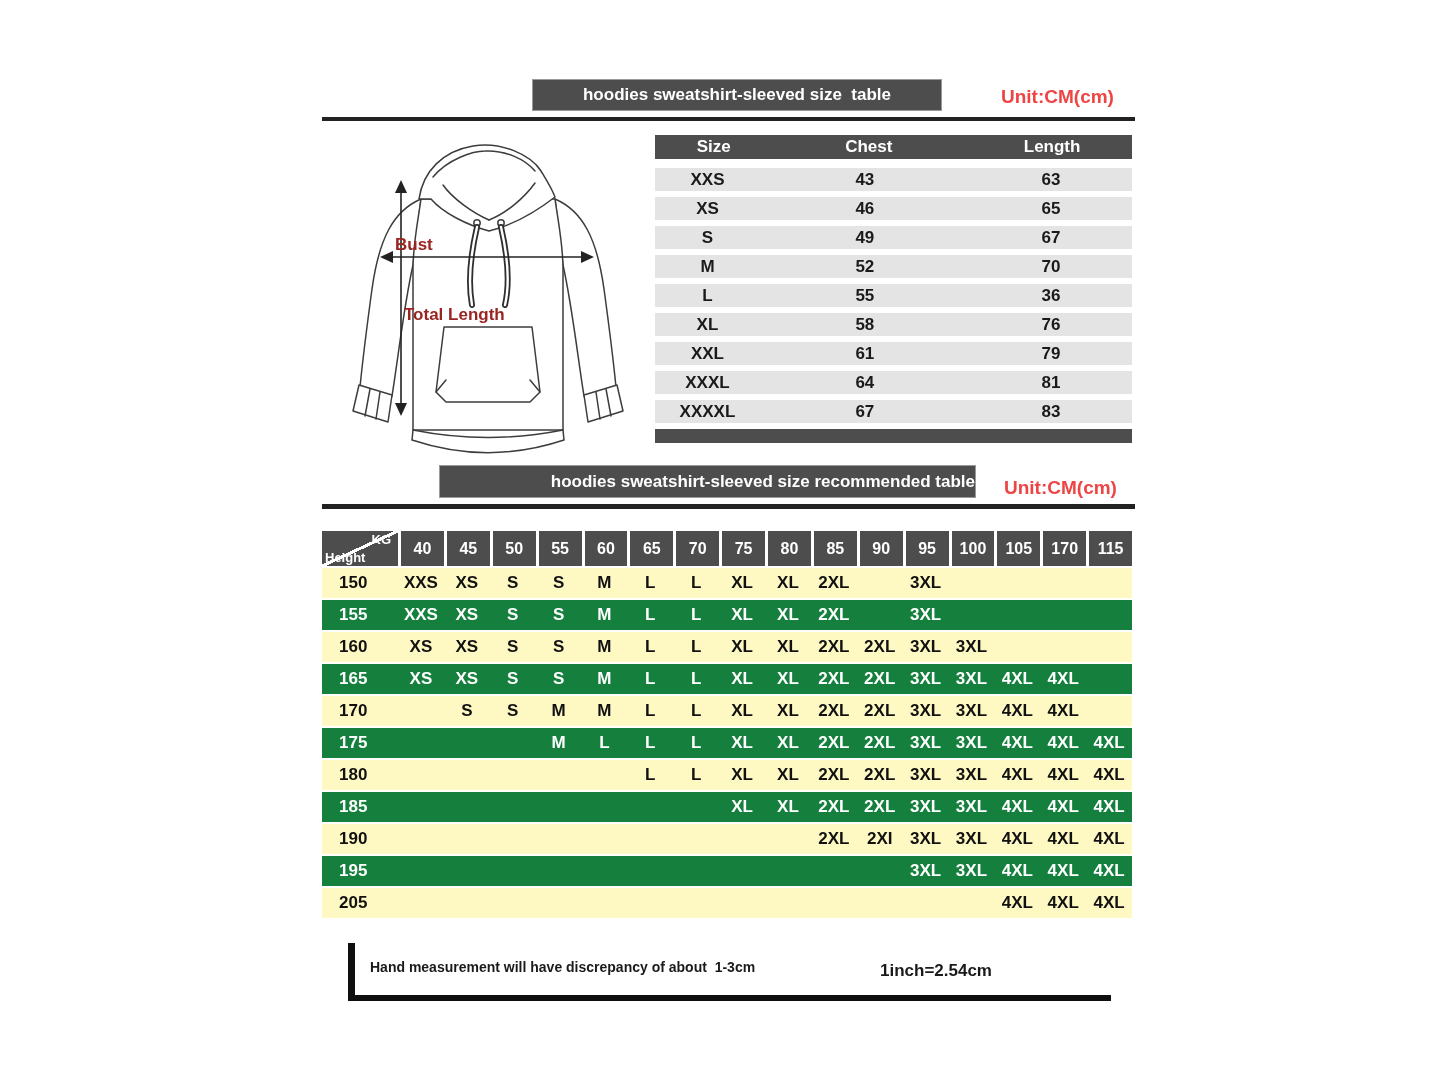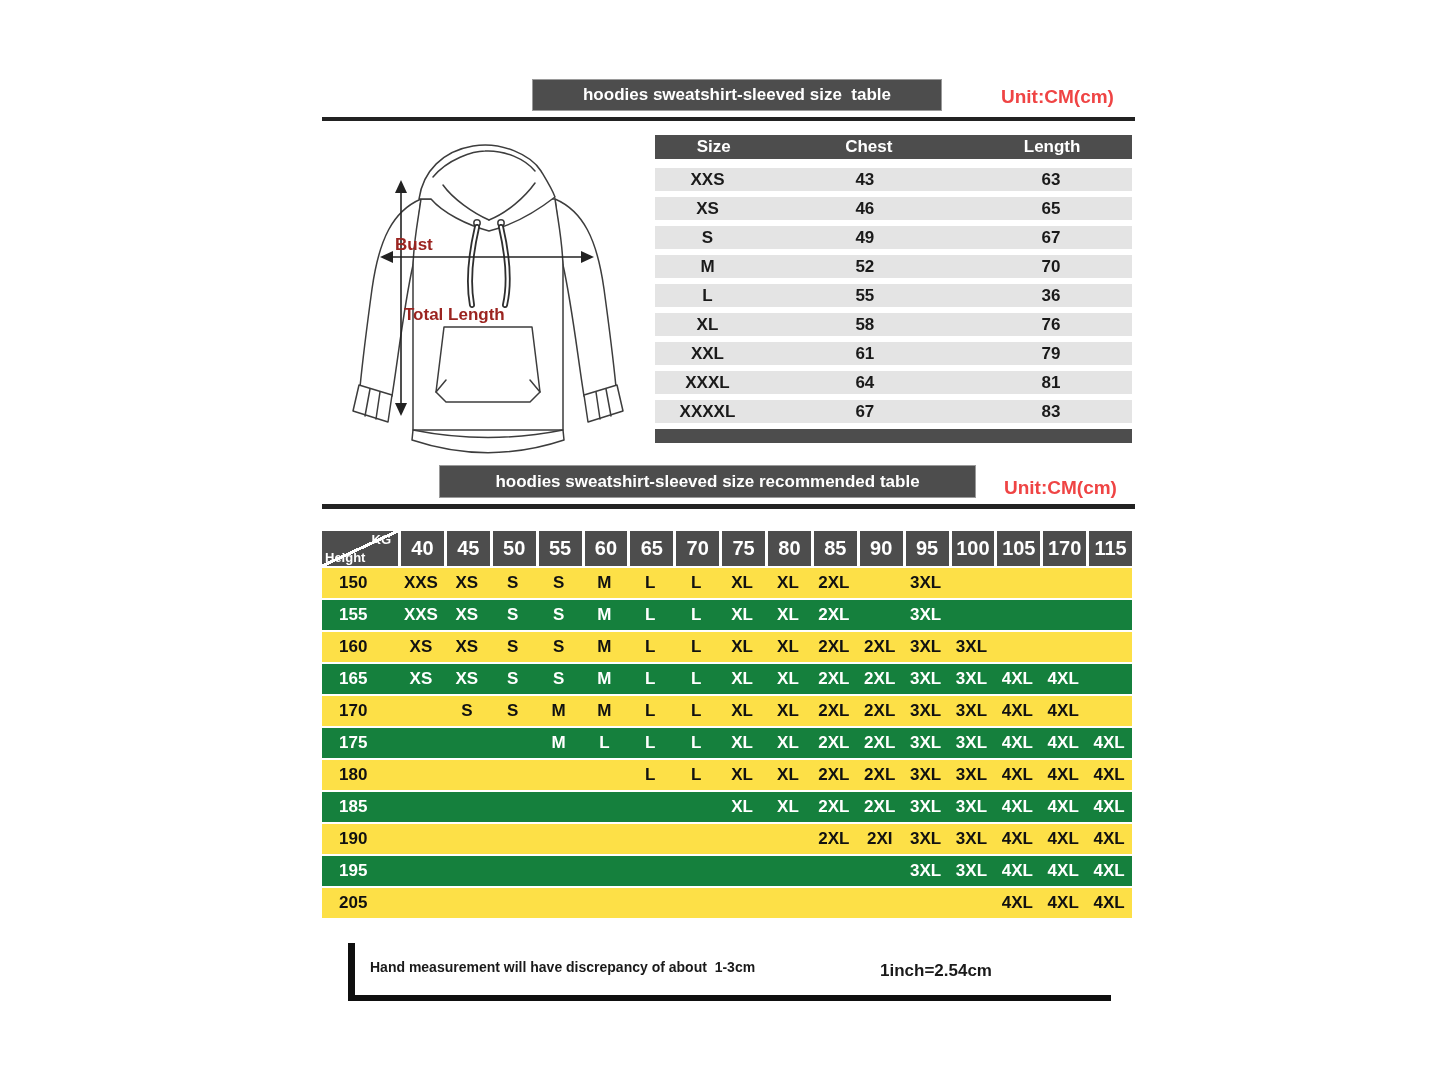--- a/index.html
+++ b/index.html
@@ -5,21 +5,21 @@
   * { margin:0; padding:0; box-sizing:border-box; }
   html,body { background:#ffffff; }
   body { width:1445px; height:1071px; font-family:"Liberation Sans", sans-serif; font-weight:700; color:#1a1a1a; }
   .canvas { position:relative; width:1445px; height:1071px; background:#fff; overflow:hidden; }
 
   
   .title-bar { position:absolute; background:#4d4d4d; color:#fff; text-align:center;
                font-size:17px; box-shadow:0 0 0 1px #9a9a9a; }
   .title-bar span { white-space:pre; }
   .t1 { left:533px; top:80px;  width:408px; height:30px; line-height:30px; }
-  .t2 { left:440px; top:466px; width:535px; height:31px; line-height:31px; }
+  .t2 { left:440px; top:466px; width:535px; height:31px; line-height:31px;text-align:right; }
   .unit { position:absolute; font-size:19px; color:#ef4444; }
   .u1 { left:1001px; top:86px; }
   .u2 { left:1004px; top:477px; }
   .rule { position:absolute; background:#222; }
   .r1 { left:322px; top:117px; width:813px; height:4px; }
   .r2 { left:322px; top:504px; width:813px; height:5px; }
 
   
   .hoodie { position:absolute; left:333px; top:137px; width:310px; height:325px; }
   .garment { fill:#ffffff; stroke:#3d3d3d; stroke-width:1.5; stroke-linejoin:round; }
@@ -36,33 +36,33 @@
   .st-col { display:inline-block; text-align:center; }
   .st-col.c0 { width:22%; }
   .st-col.c1 { width:44%; }
   .st-col.c2 { width:34%; }
   .st-footer-bar { height:14px; background:#4d4d4d; margin-top:3px; }
 
   
   .matrix { position:absolute; left:322px; top:531px; width:810px; }
   .mx-row { display:grid; grid-template-columns:76px repeat(16, 1fr); }
   .mx-head { height:37px; }
-  .mx-hcell { background:#4d4d4d; color:#fff; font-size:20px; text-align:center;
+  .mx-hcell { background:#4d4d4d; color:#fff; font-size:16px; text-align:center;
               line-height:35px; border-left:3px solid #fff; border-bottom:2px solid #fff; }
   .mx-corner { position:relative; border-bottom:2px solid #fff;
     background:
       linear-gradient(to bottom right,
         rgba(0,0,0,0) calc(50% - 1.5px), #fff calc(50% - 1.5px),
         #fff calc(50% + 1.5px), rgba(0,0,0,0) calc(50% + 1.5px)),
       #4d4d4d;
     color:#fff; }
   .corner-kg { position:absolute; top:1px; right:7px; font-size:13px; }
   .corner-height { position:absolute; bottom:1px; left:3px; font-size:13px; }
   .mx-data { height:32px; line-height:30px; border-bottom:2px solid #fff; font-size:17px; }
-  .mx-data.light { background:#fde047; color:#111; }
+  .mx-data.light { background:#fef9c3; color:#111; }
   .mx-data.dark  { background:#15803d; color:#fff; }
   .mx-data.light .mx-cell, .mx-data.light .mx-height { background:transparent; }
   .mx-height { text-align:left; padding-left:17px; }
   .mx-cell { text-align:center; }
 
   
   .foot-vbar { position:absolute; left:348px; top:943px; width:7px; height:58px; background:#0f0f0f; }
   .foot-hbar { position:absolute; left:348px; top:995px; width:763px; height:6px; background:#0f0f0f; }
   .foot-note { position:absolute; left:370px; top:959px; font-size:14px; white-space:pre; }
   .foot-conv { position:absolute; left:880px; top:961px; font-size:17px; }

